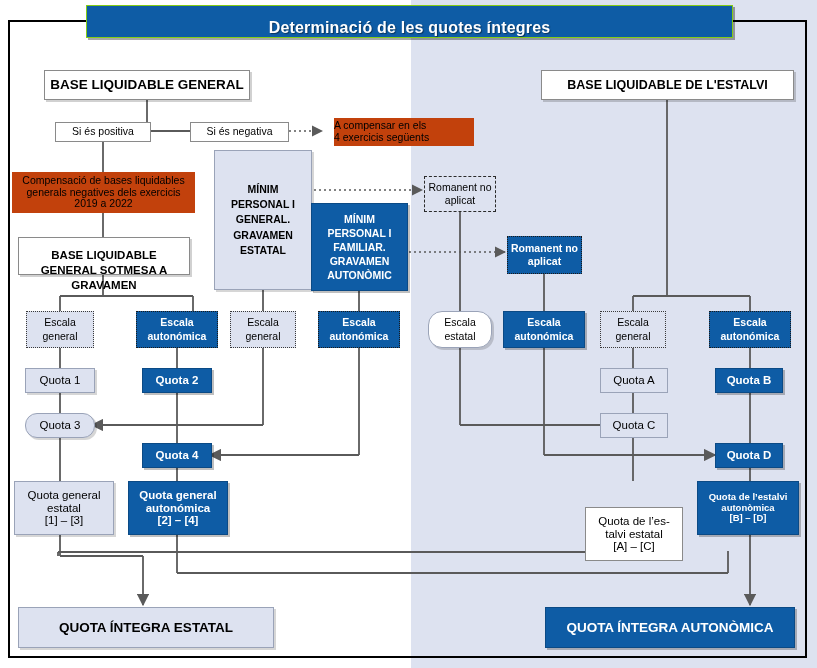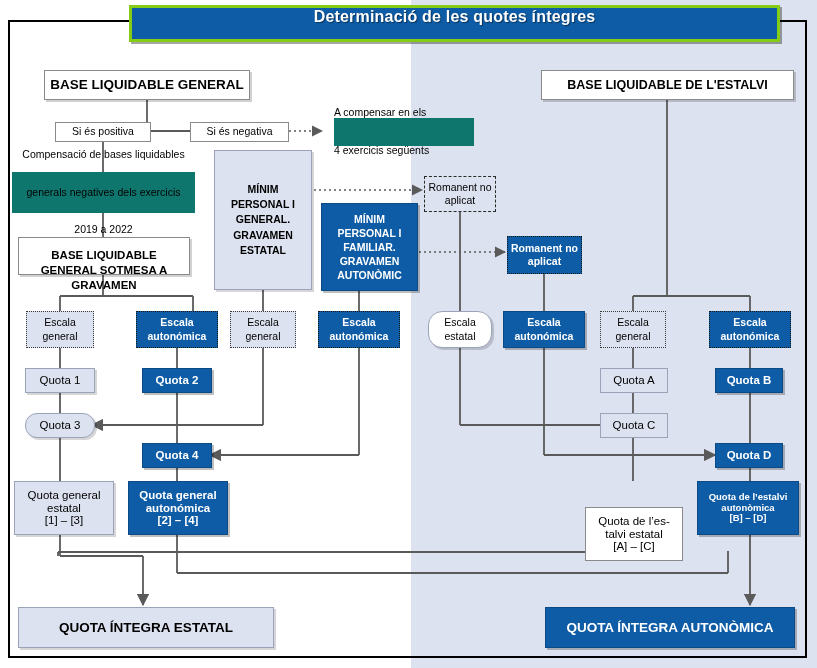--- a/index.html
+++ b/index.html
@@ -18,25 +18,24 @@
   }
   .frame{
     position:absolute;left:8px;top:20px;width:799px;height:638px;
     border:2px solid #000000;
     box-sizing:border-box;
   }
   
   .titlebar{
     position:absolute;left:86px;top:5px;width:645px;height:31px;
     background:#0e5ca5;
-    border:3px solid #84cc16;
+    border:1px solid #84cc16;
     box-shadow:2px 2px 0 rgba(0,0,0,.35);
-    display:flex;align-items:flex-start;justify-content:center;
+    display:flex;align-items:flex-end;justify-content:center;
     z-index:30;
-    margin-left:43px;
   }
   .titlebar span{
     color:#ffffff;font-weight:bold;font-size:16px;letter-spacing:.2px;
     text-shadow:1px 1px 1px rgba(0,0,0,.45);
   }
   
   .box{
     position:absolute;box-sizing:border-box;
     display:flex;align-items:center;justify-content:center;text-align:center;
     line-height:1.12;
@@ -46,21 +45,21 @@
   
   .b-white{background:#ffffff;border:1px solid #8a8a8a;box-shadow:2px 2px 0 rgba(0,0,0,.18);color:#000;}
   .b-plain{background:#ffffff;border:1px solid #8a8a8a;color:#000;}
   .b-light{background:#dde2f0;border:1px solid #9aa3b8;box-shadow:2px 2px 0 rgba(0,0,0,.16);color:#000;}
   .b-lightflat{background:#dde2f0;border:1px solid #9aa3b8;color:#000;}
   .b-blue{background:#0e5ca5;border:1px solid #0b4a85;box-shadow:2px 2px 0 rgba(0,0,0,.25);color:#ffffff;}
   .b-dash-light{background:#dde2f0;border:1px dotted #3a3a3a;color:#000;}
   .b-dash-blue{background:#0e5ca5;border:1px dotted #1a1a1a;color:#ffffff;}
   .b-dash-white{background:#dde2f0;border:1px dashed #2a2a2a;color:#000;}
   .b-estatal{background:#ffffff;border:1px solid #9aa3b8;box-shadow:2px 2px 0 rgba(0,0,0,.16);color:#000;border-radius:2px;}
-  .b-note{background:#0f766e;border:none;color:#000;gap:26px;}
+  .b-note{background:#c2410c;border:none;color:#000;}
   .bold{font-weight:bold;}
   .f9{font-size:9.5px;}
   .f10{font-size:10.5px;}
   .f11{font-size:11.5px;}
   .f12{font-size:12.5px;}
   .f13{font-size:13.5px;}
   
   svg.wires{position:absolute;left:0;top:0;width:817px;height:668px;z-index:10;pointer-events:none;}
 </style>
 </head>
@@ -186,21 +185,21 @@
   <div class="box b-note f10" style="left:12px;top:172px;width:183px;height:41px;flex-direction:column;justify-content:center;">
     <span>Compensació de bases liquidables</span>
     <span>generals negatives dels exercicis</span>
     <span>2019 a 2022</span>
   </div>
 
   <div class="box b-light bold f10" style="left:214px;top:150px;width:98px;height:140px;padding:0 4px;">
     <span style="line-height:1.45;">MÍNIM PERSONAL I GENERAL. GRAVAMEN ESTATAL</span>
   </div>
 
-  <div class="box b-blue bold f10" style="left:321px;top:203px;width:97px;height:88px;padding:0 4px;">
+  <div class="box b-blue bold f10" style="left:311px;top:203px;width:97px;height:88px;padding:0 4px;">
     <span style="line-height:1.35;">MÍNIM PERSONAL I FAMILIAR. GRAVAMEN AUTONÒMIC</span>
   </div>
 
   <div class="box b-white bold f11" style="left:18px;top:237px;width:172px;height:38px;padding:0 4px;">
     <span style="line-height:1.3;margin-top:29px;">BASE LIQUIDABLE GENERAL SOTMESA A GRAVAMEN</span>
   </div>
 
   <div class="box b-dash-white f10" style="left:424px;top:176px;width:72px;height:36px;">
     <span style="line-height:1.25;">Romanent no aplicat</span>
   </div>

